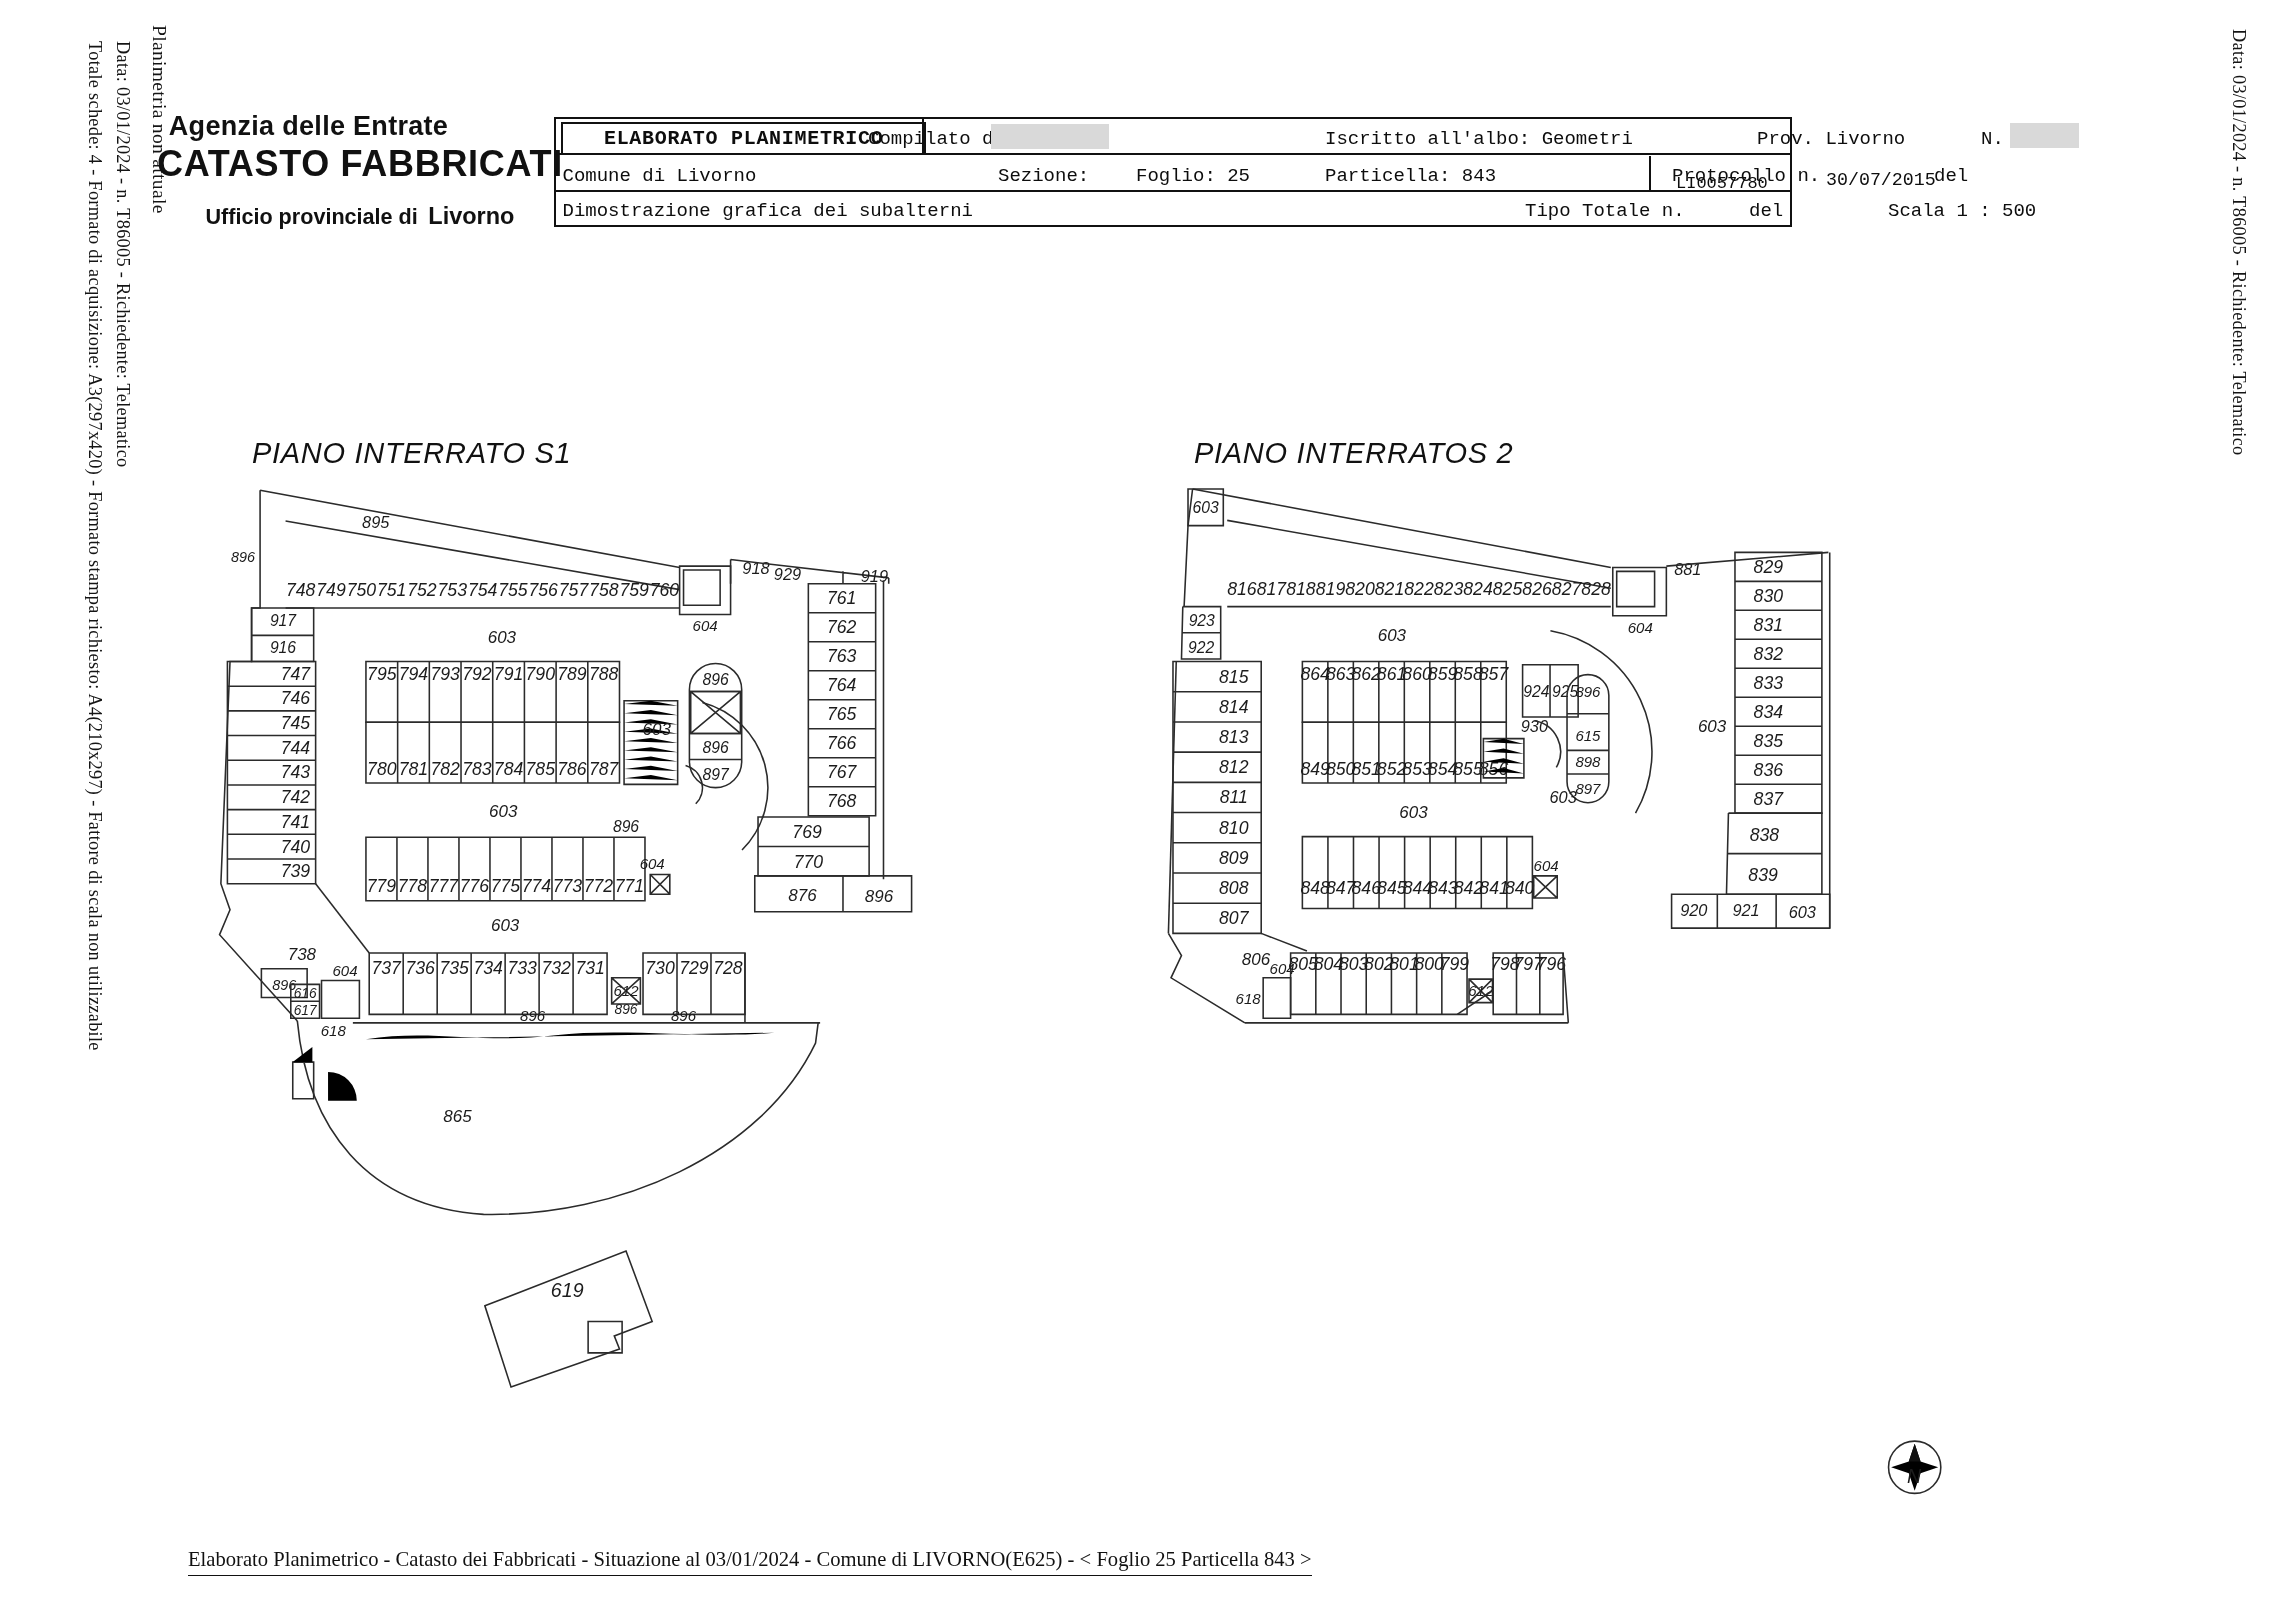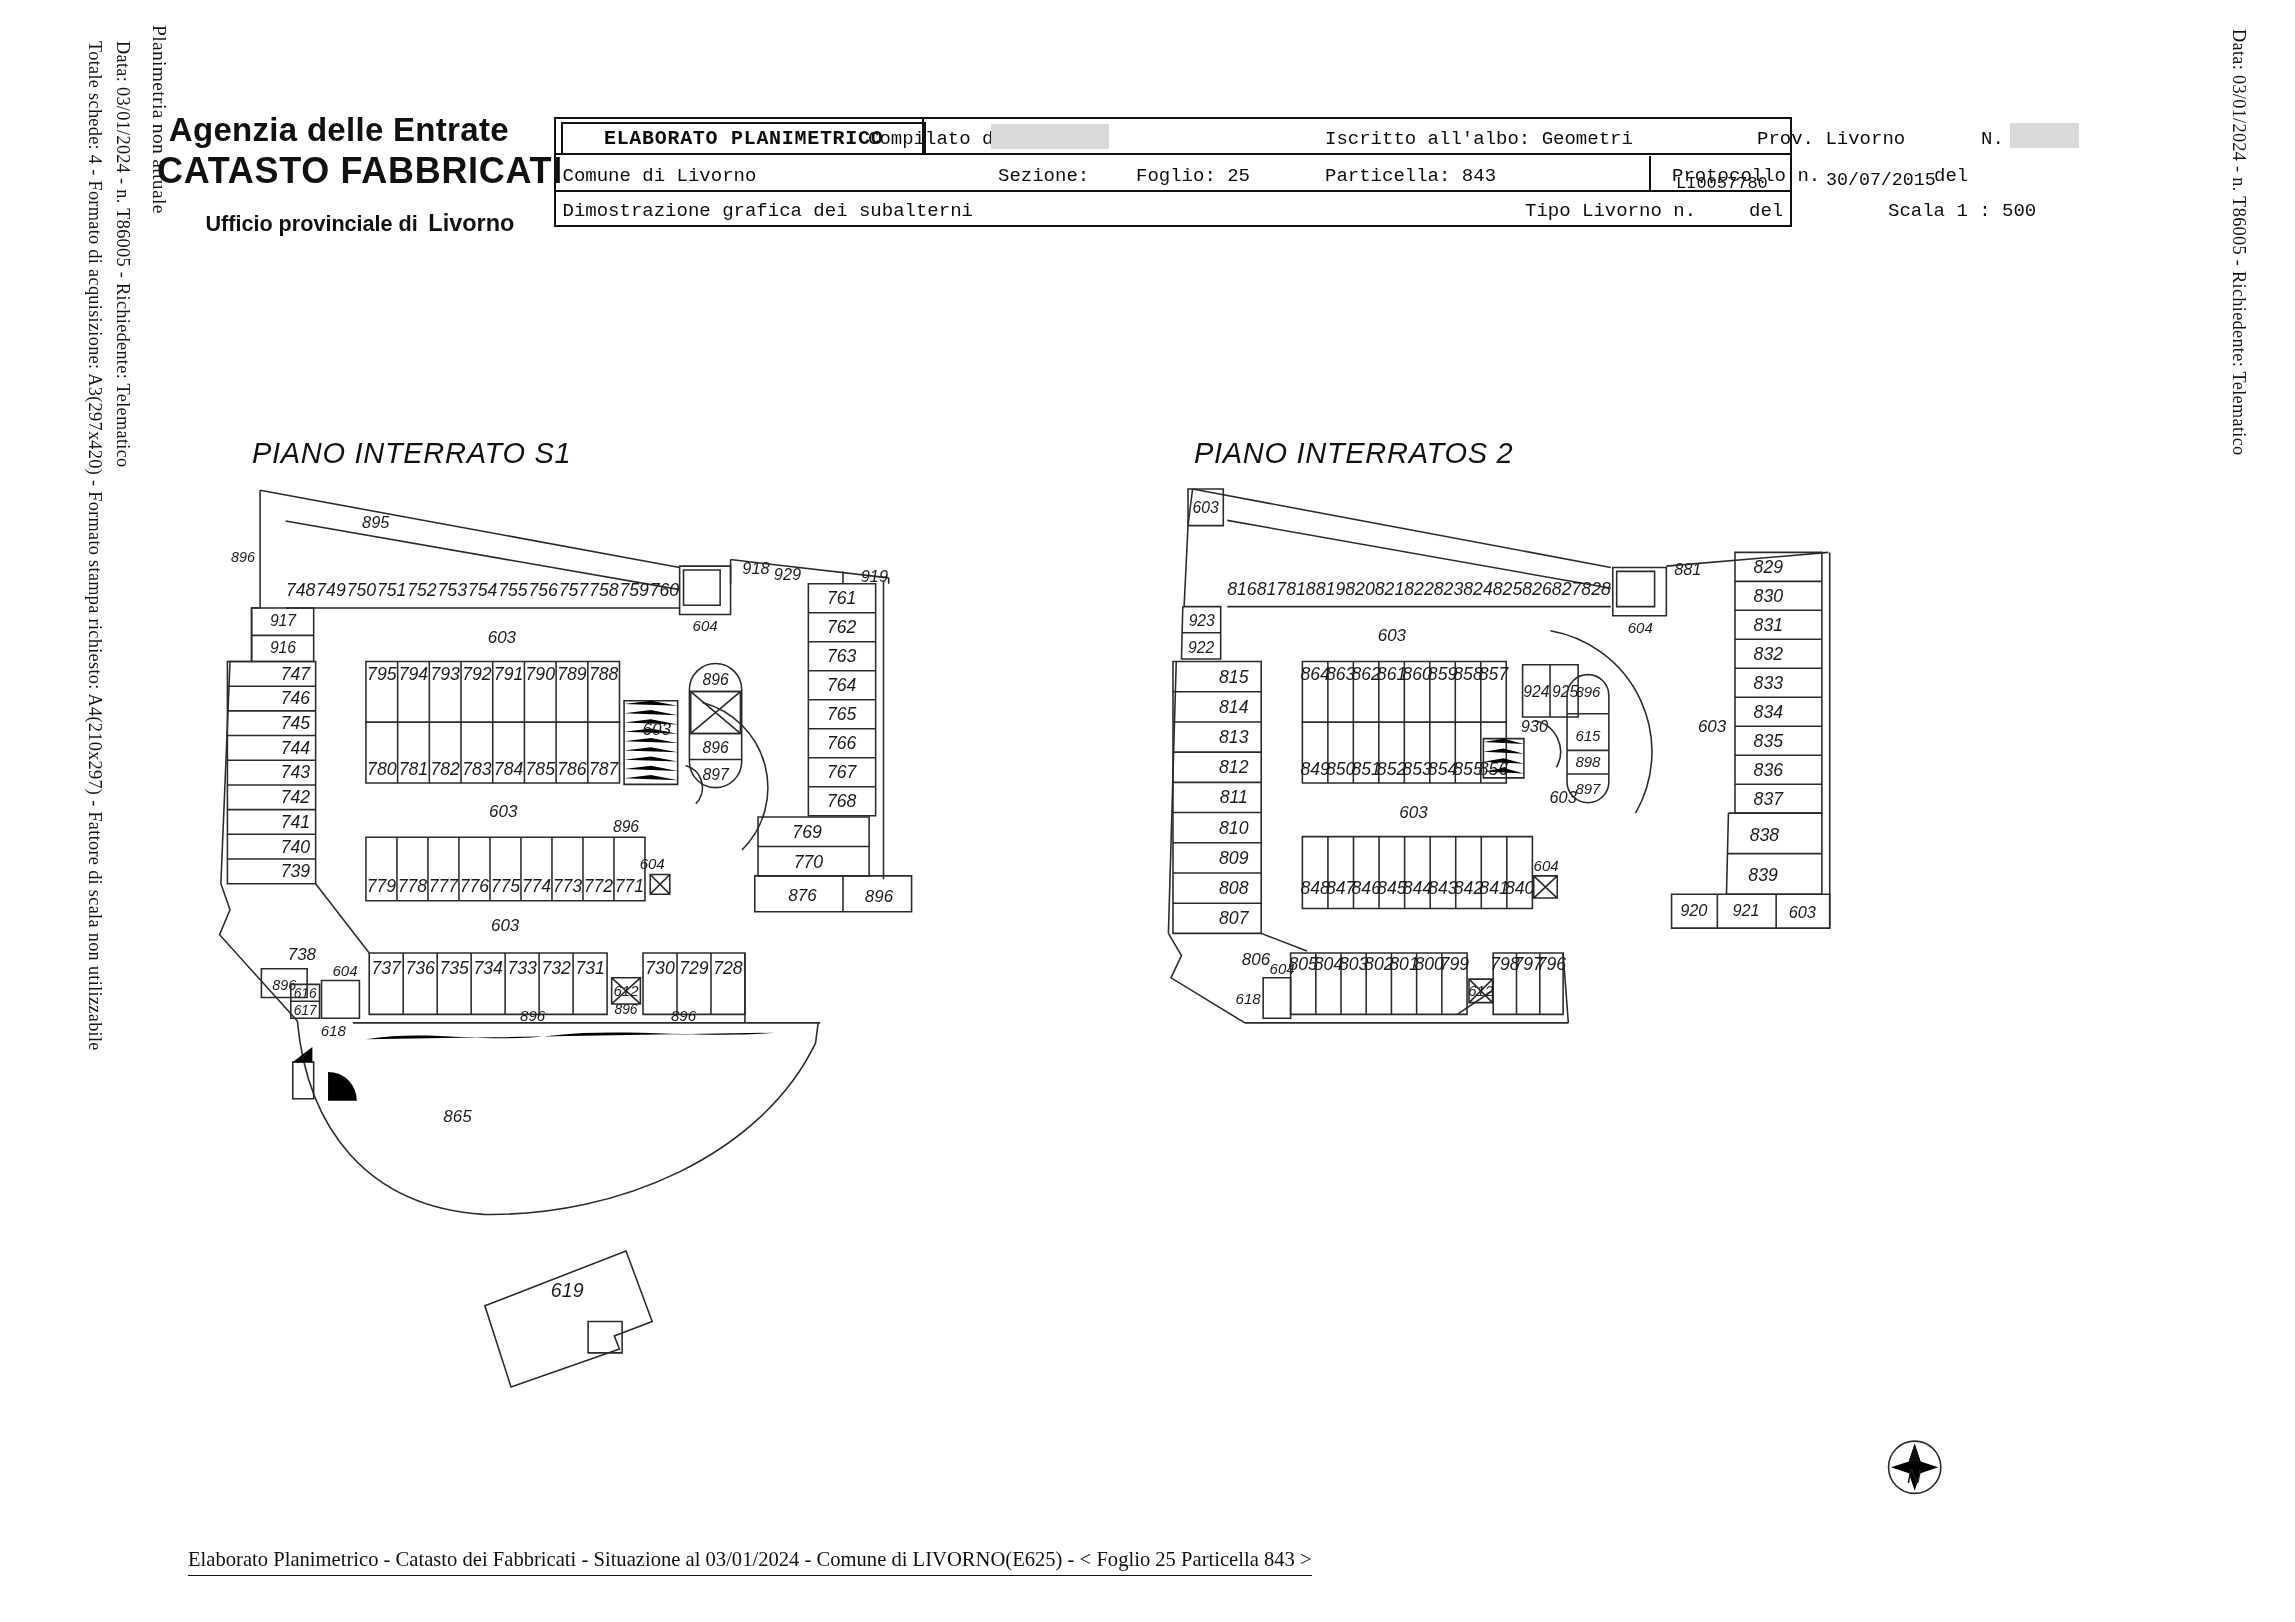--- a/index.html
+++ b/index.html
@@ -2,21 +2,21 @@
 <html style="font-size:10.5px"><head>
 <meta charset="utf-8">
 <style>
   html,body{margin:0;padding:0;background:#fff;}
   .page{position:relative;width:2295px;height:1623px;background:#ffffff;
         font-family:"Liberation Sans",sans-serif;color:#111;overflow:hidden;}
   .vtext{position:absolute;writing-mode:vertical-rl;white-space:nowrap;
          font-family:"Liberation Serif",serif;font-size:18.3px;color:#141414;letter-spacing:0.3px;}
   .stamp{font-size:19.6px;}
   .logo{position:absolute;left:157px;top:111px;}
-  .logo1{font-size:33px;font-weight:bold;margin-left:11.8px;letter-spacing:0.3px;}
+  .logo1{font-size:27px;font-weight:bold;margin-left:11.8px;letter-spacing:0.3px;}
   .logo2{font-size:36px;font-weight:bold;letter-spacing:0.7px;margin-top:1.3px;}
   .logo3{font-size:21.6px;font-weight:bold;margin-top:18px;text-align:center;}
   .logo3 .city{margin-left:10.5px;font-size:23.5px;}
   .htable{position:absolute;left:554px;top:117px;width:1238px;height:110px;
           border:2.3px solid #111;box-sizing:border-box;
           font-family:"Liberation Mono",monospace;font-size:19px;color:#0d0d0d;}
   .htable span{position:absolute;white-space:nowrap;}
   .hsep{position:absolute;left:0;right:0;height:0;border-top:2.3px solid #111;}
   .hvline{position:absolute;width:0;border-left:2px solid #111;}
   .tbox{position:absolute;left:5.2px;top:3.3px;width:361px;height:29px;border:2.3px solid #111;
@@ -62,21 +62,21 @@
     <div class="redact" style="left:1454px;top:3.9px;width:69px;height:25px"></div>
     <span style="left:6.5px;top:46px">Comune di Livorno</span>
     <span style="left:442px;top:46px">Sezione:</span>
     <span style="left:580px;top:46px">Foglio: 25</span>
     <span style="left:769px;top:46px">Particella: 843</span>
     <span style="left:1116px;top:46px">Protocollo n.</span>
     <span style="left:1120px;top:55px;font-size:17px">LI0057780</span>
     <span style="left:1270px;top:51px;font-size:18.3px">30/07/2015</span>
     <span style="left:1378px;top:46px">del</span>
     <span style="left:6.5px;top:81px">Dimostrazione grafica dei subalterni</span>
-    <span style="left:969px;top:81px">Tipo Livorno n.</span>
+    <span style="left:969px;top:81px">Tipo Totale n.</span>
     <span style="left:1193px;top:81px">del</span>
     <span style="left:1332px;top:81px">Scala 1 : 500</span>
   </div>
 
   <div class="plan-title" style="left:252px;top:437px">PIANO INTERRATO S1</div>
   <div class="plan-title" style="left:1194px;top:437px">PIANO INTERRATOS 2</div>
 
   <svg id="plan-svg" viewBox="0 0 3512 2483">
       <path d="M112,285 L112,2412" class="thin"></path>
       <path d="M0,285 L112,285" class="thin"></path>

